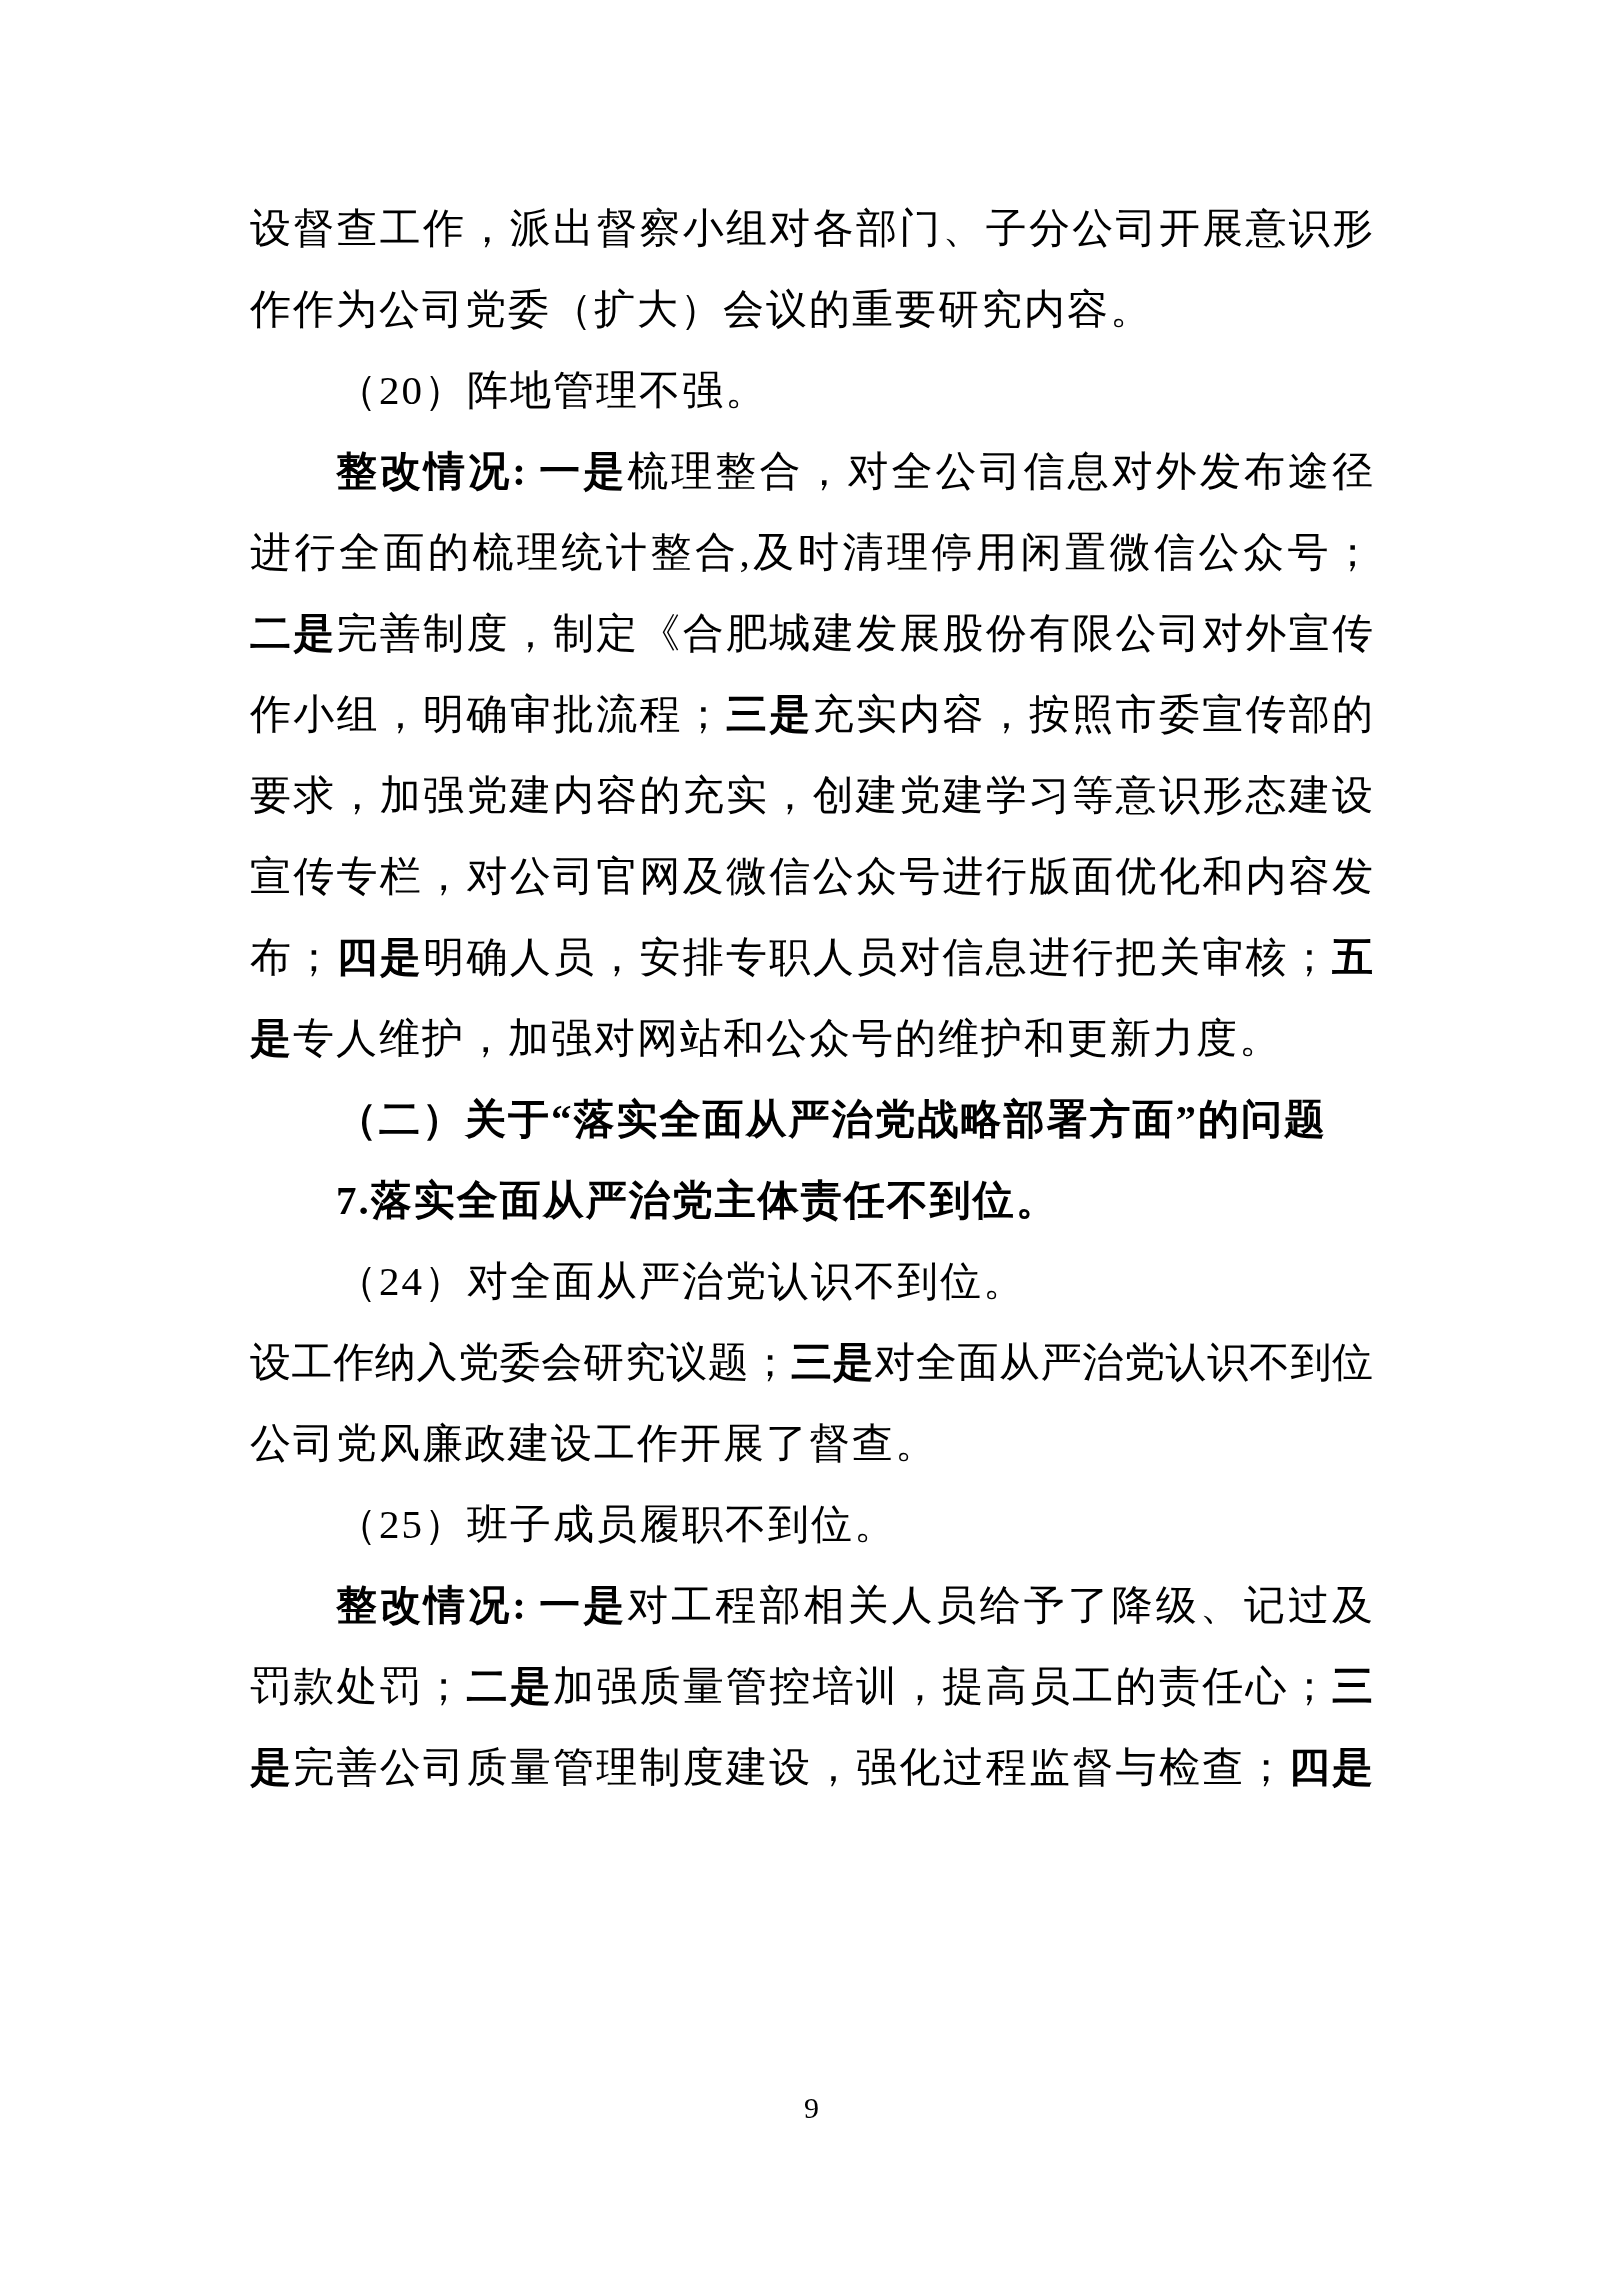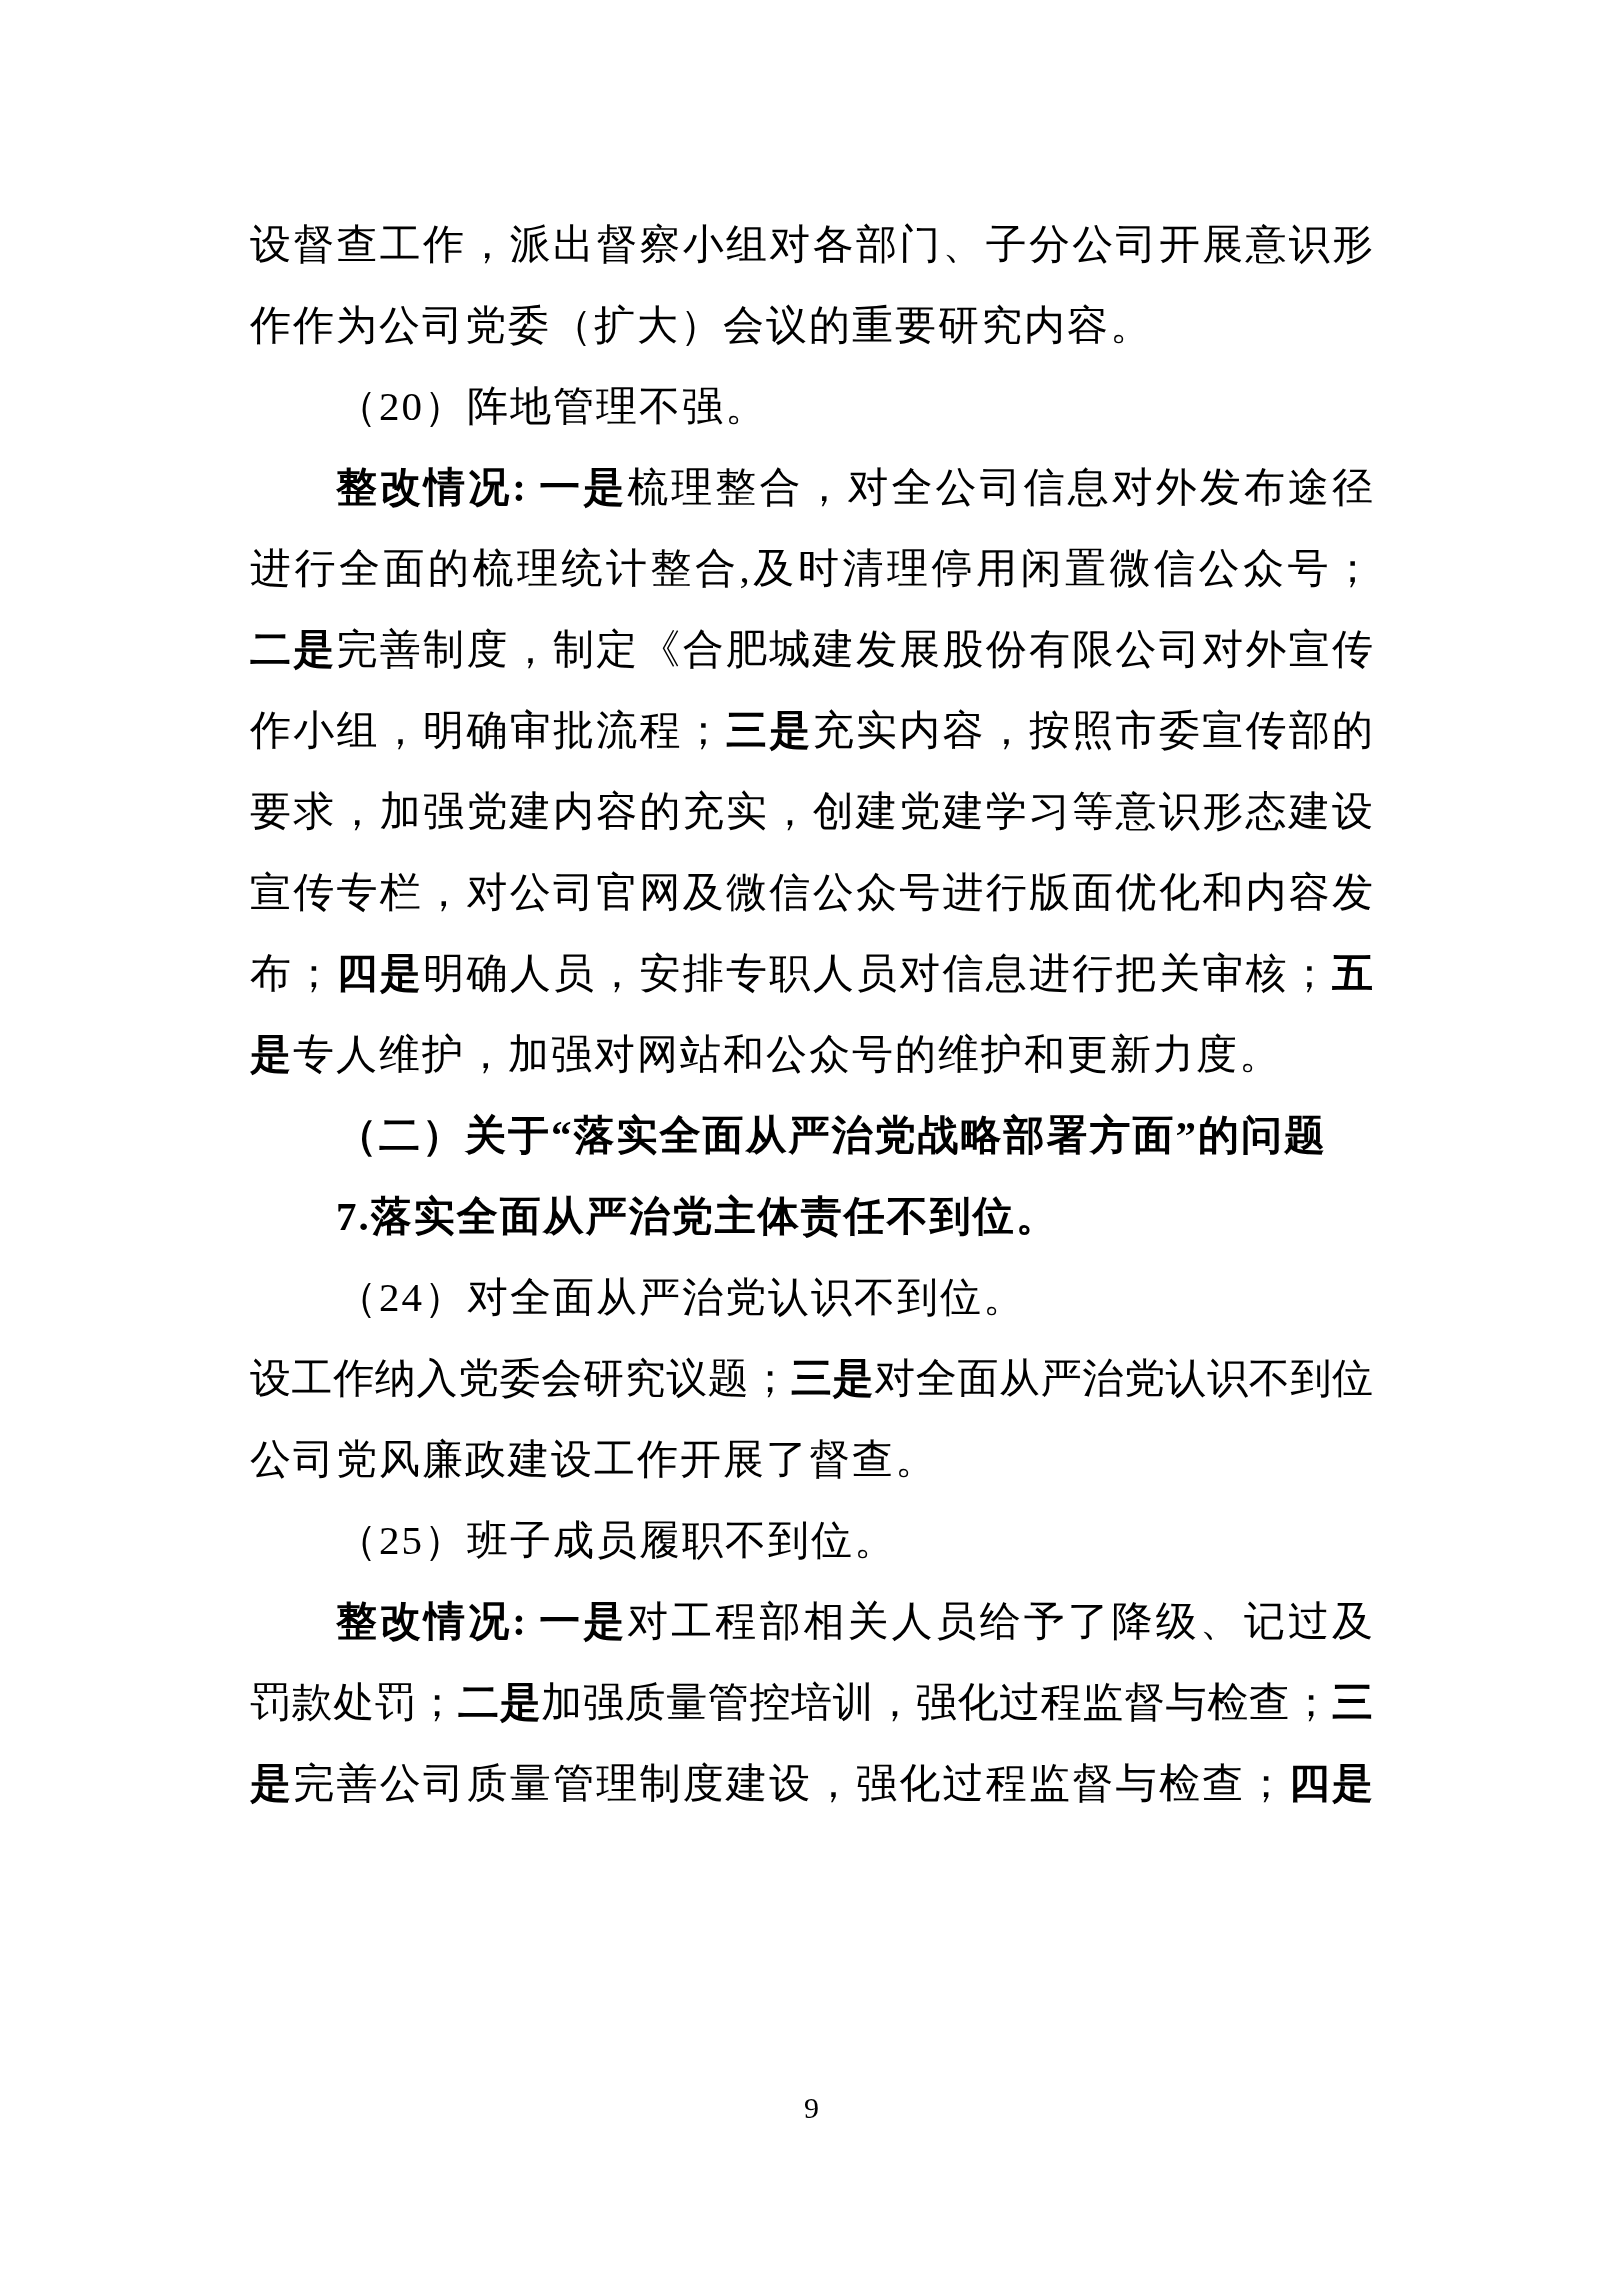--- a/index.html
+++ b/index.html
@@ -11,21 +11,21 @@
     position: relative;
     width: 1621px;
     height: 2293px;
     overflow: hidden;
     font-family: "Liberation Serif", "DejaVu Serif", serif;
     color: #000000;
   }
   .doc-body {
     position: absolute;
     left: 250px;
-    top: 204px;
+    top: 188px;
     width: 1123px;
   }
   .line {
     height: 81px;
     line-height: 81px;
     font-size: 41px;
     letter-spacing: 2px;
     white-space: nowrap;
     overflow: visible;
   }
@@ -70,18 +70,18 @@
     <div class="line j"><span>宣传专栏，对公司官网及微信公众号进行版面优化和内容发</span></div>
     <div class="line j"><span>布；</span><b>四是</b><span>明确人员，安排专职人员对信息进行把关审核；</span><b>五</b></div>
     <div class="line"><b>是</b><span>专人维护，加强对网站和公众号的维护和更新力度。</span></div>
     <div class="line ind"><b>（二）关于“落实全面从严治党战略部署方面”的问题</b></div>
     <div class="line ind"><b>7.落实全面从严治党主体责任不到位。</b></div>
     <div class="line ind"><span>（24）对全面从严治党认识不到位。</span></div>
     <div class="line j"><span>设工作纳入党委会研究议题；</span><b>三是</b><span>对全面从严治党认识不到位</span></div>
     <div class="line"><span>公司党风廉政建设工作开展了督查。</span></div>
     <div class="line ind"><span>（25）班子成员履职不到位。</span></div>
     <div class="line ind j"><b>整改情况: 一是</b><span>对工程部相关人员给予了降级、记过及</span></div>
-    <div class="line j"><span>罚款处罚；</span><b>二是</b><span>加强质量管控培训，强化过程监督与检查；</span><b>三</b></div>
+    <div class="line j"><span>罚款处罚；</span><b>二是</b><span>加强质量管控培训，提高员工的责任心；</span><b>三</b></div>
     <div class="line j"><b>是</b><span>完善公司质量管理制度建设，强化过程监督与检查；</span><b>四是</b></div>
   </div>
 
 <div class="page-number">9</div>
 
 
 </body></html>

